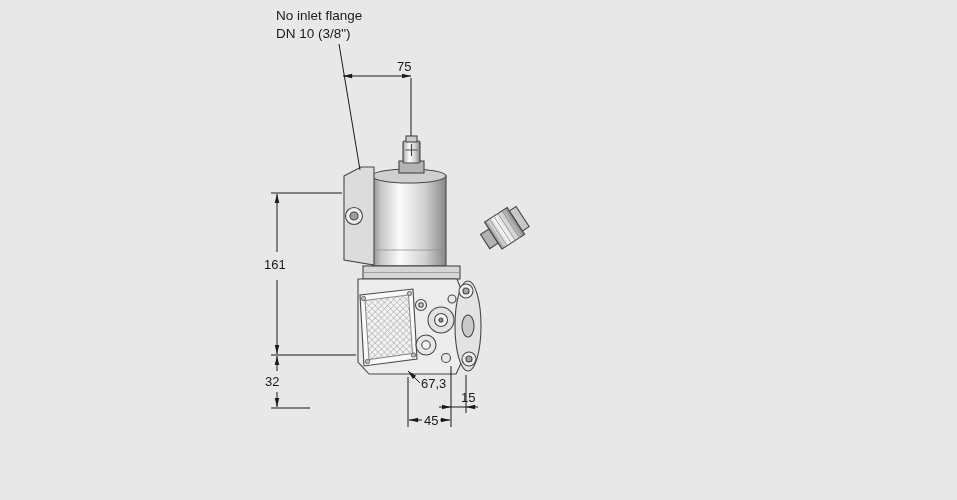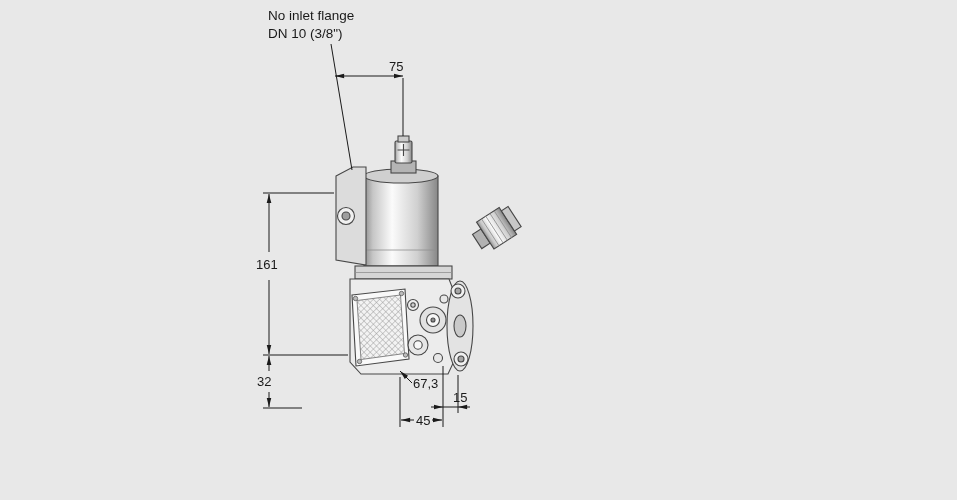--- a/index.html
+++ b/index.html
@@ -6,20 +6,21 @@
   body {
     background: var(--background, #e8e8e8);
     font-family: "Liberation Sans", sans-serif;
   }
   .stage {
     position: relative;
     width: 866px;
     height: 500px;
     background: var(--background, #e8e8e8);
     overflow: hidden;
+    padding-left: 8px;
   }
   svg { display: block; }
   .lbl {
     font-family: "Liberation Sans", sans-serif;
     font-size: 13px;
     fill: var(--ink, #1a1a1a);
   }
   .note { font-size: 13.5px; }
   .dim { stroke: var(--ink, #1a1a1a); stroke-width: 1; fill: none; }
   .ln  { stroke: var(--line, #474747); stroke-width: 1.1; }

